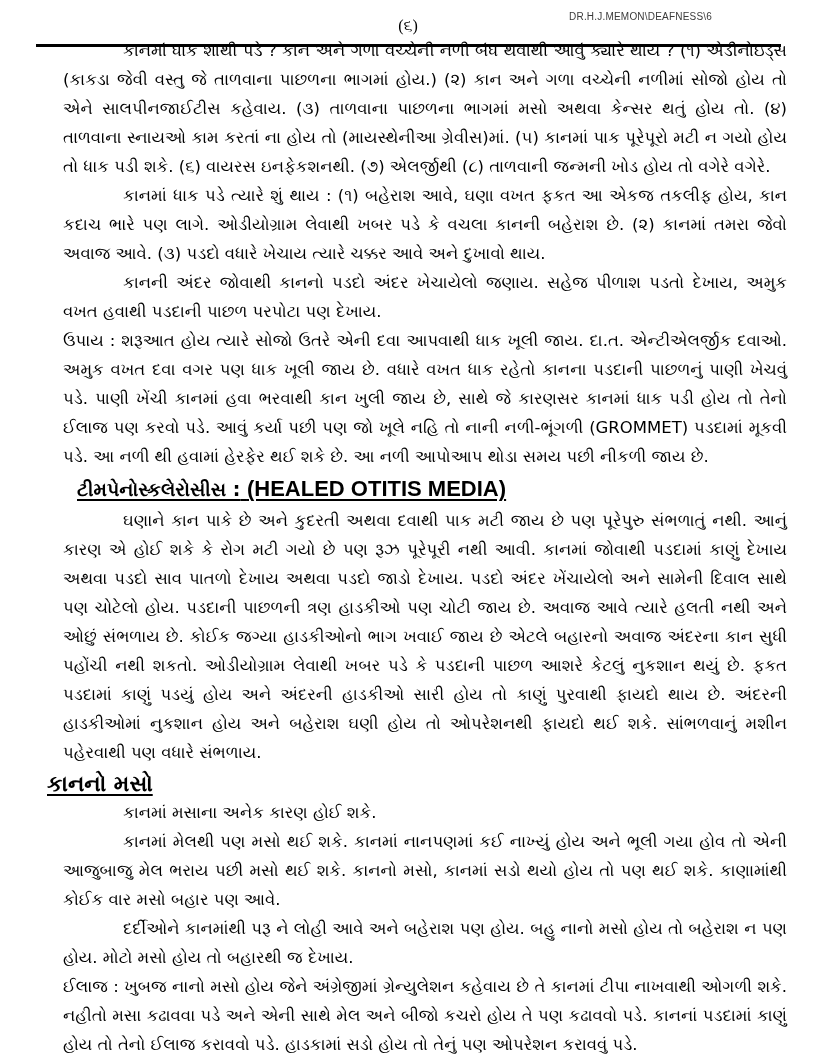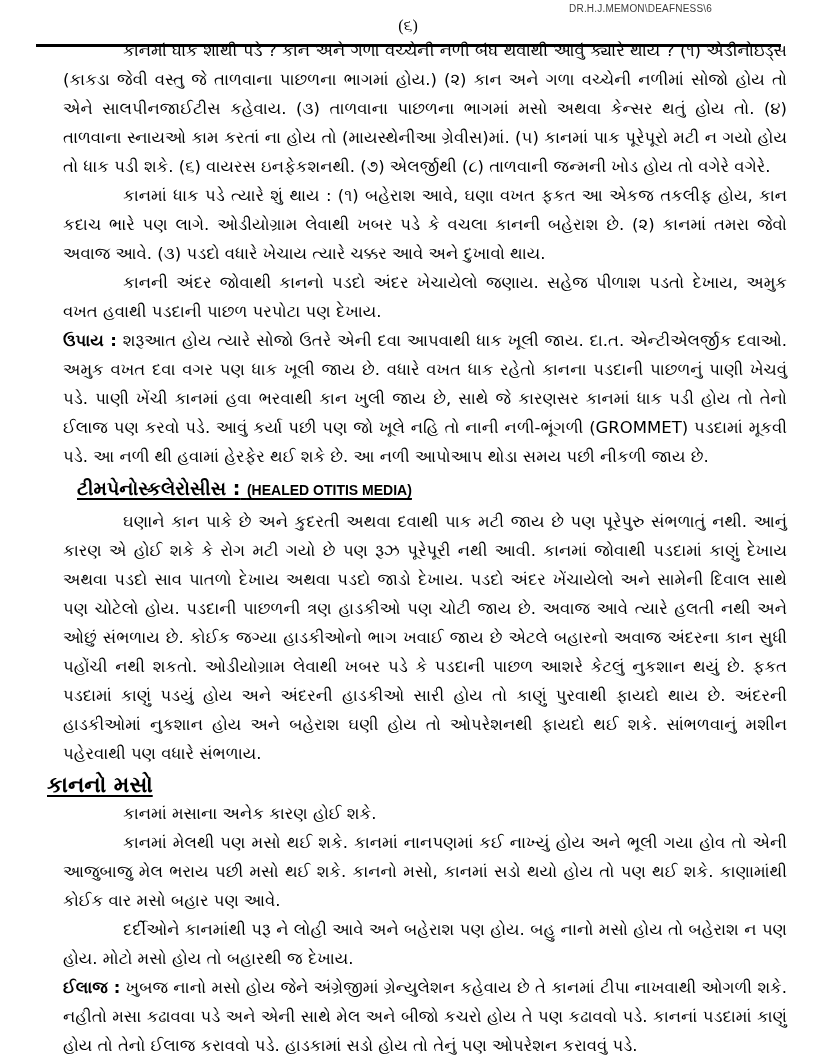--- a/index.html
+++ b/index.html
@@ -11,21 +11,21 @@
     position: relative;
     width: 816px;
     height: 1056px;
     background: #ffffff;
     color: #000000;
     overflow: hidden;
     font-family: "DejaVu Sans", sans-serif;
   }
   .header-right {
     position: absolute;
-    top: 3px;
+    top: 11px;
     right: 104px;
     font-family: "Liberation Sans", sans-serif;
     font-size: 10px;
     color: #3a3a3a;
     letter-spacing: 0.2px;
   }
   .pagenum {
     position: absolute;
     top: 17px;
     left: 0;
@@ -53,38 +53,38 @@
     text-align: justify;
   }
   .para {
     margin: 0 0 0 16px;
     text-indent: 60px;
   }
   .para.noindent {
     text-indent: 0;
   }
   .lead {
-    font-weight: bold;
+    font-weight: normal;
     margin-top: 12px;
   }
   .h-tympano {
     margin: 3px 0 2px 30px;
     font-size: 19px;
     font-weight: bold;
     text-align: left;
     text-indent: 0;
   }
   .h-tympano .underlined {
     text-decoration: underline;
     text-underline-offset: 3px;
     text-decoration-thickness: 2px;
   }
   .h-tympano .en {
     font-family: "Liberation Sans", sans-serif;
-    font-size: 14px;
+    font-size: 22px;
     text-decoration: underline;
   }
   .h-maso {
     margin: 2px 0 0 0;
     font-size: 22px;
     font-weight: bold;
     text-align: left;
     text-indent: 0;
   }
   .h-maso .underlined {

